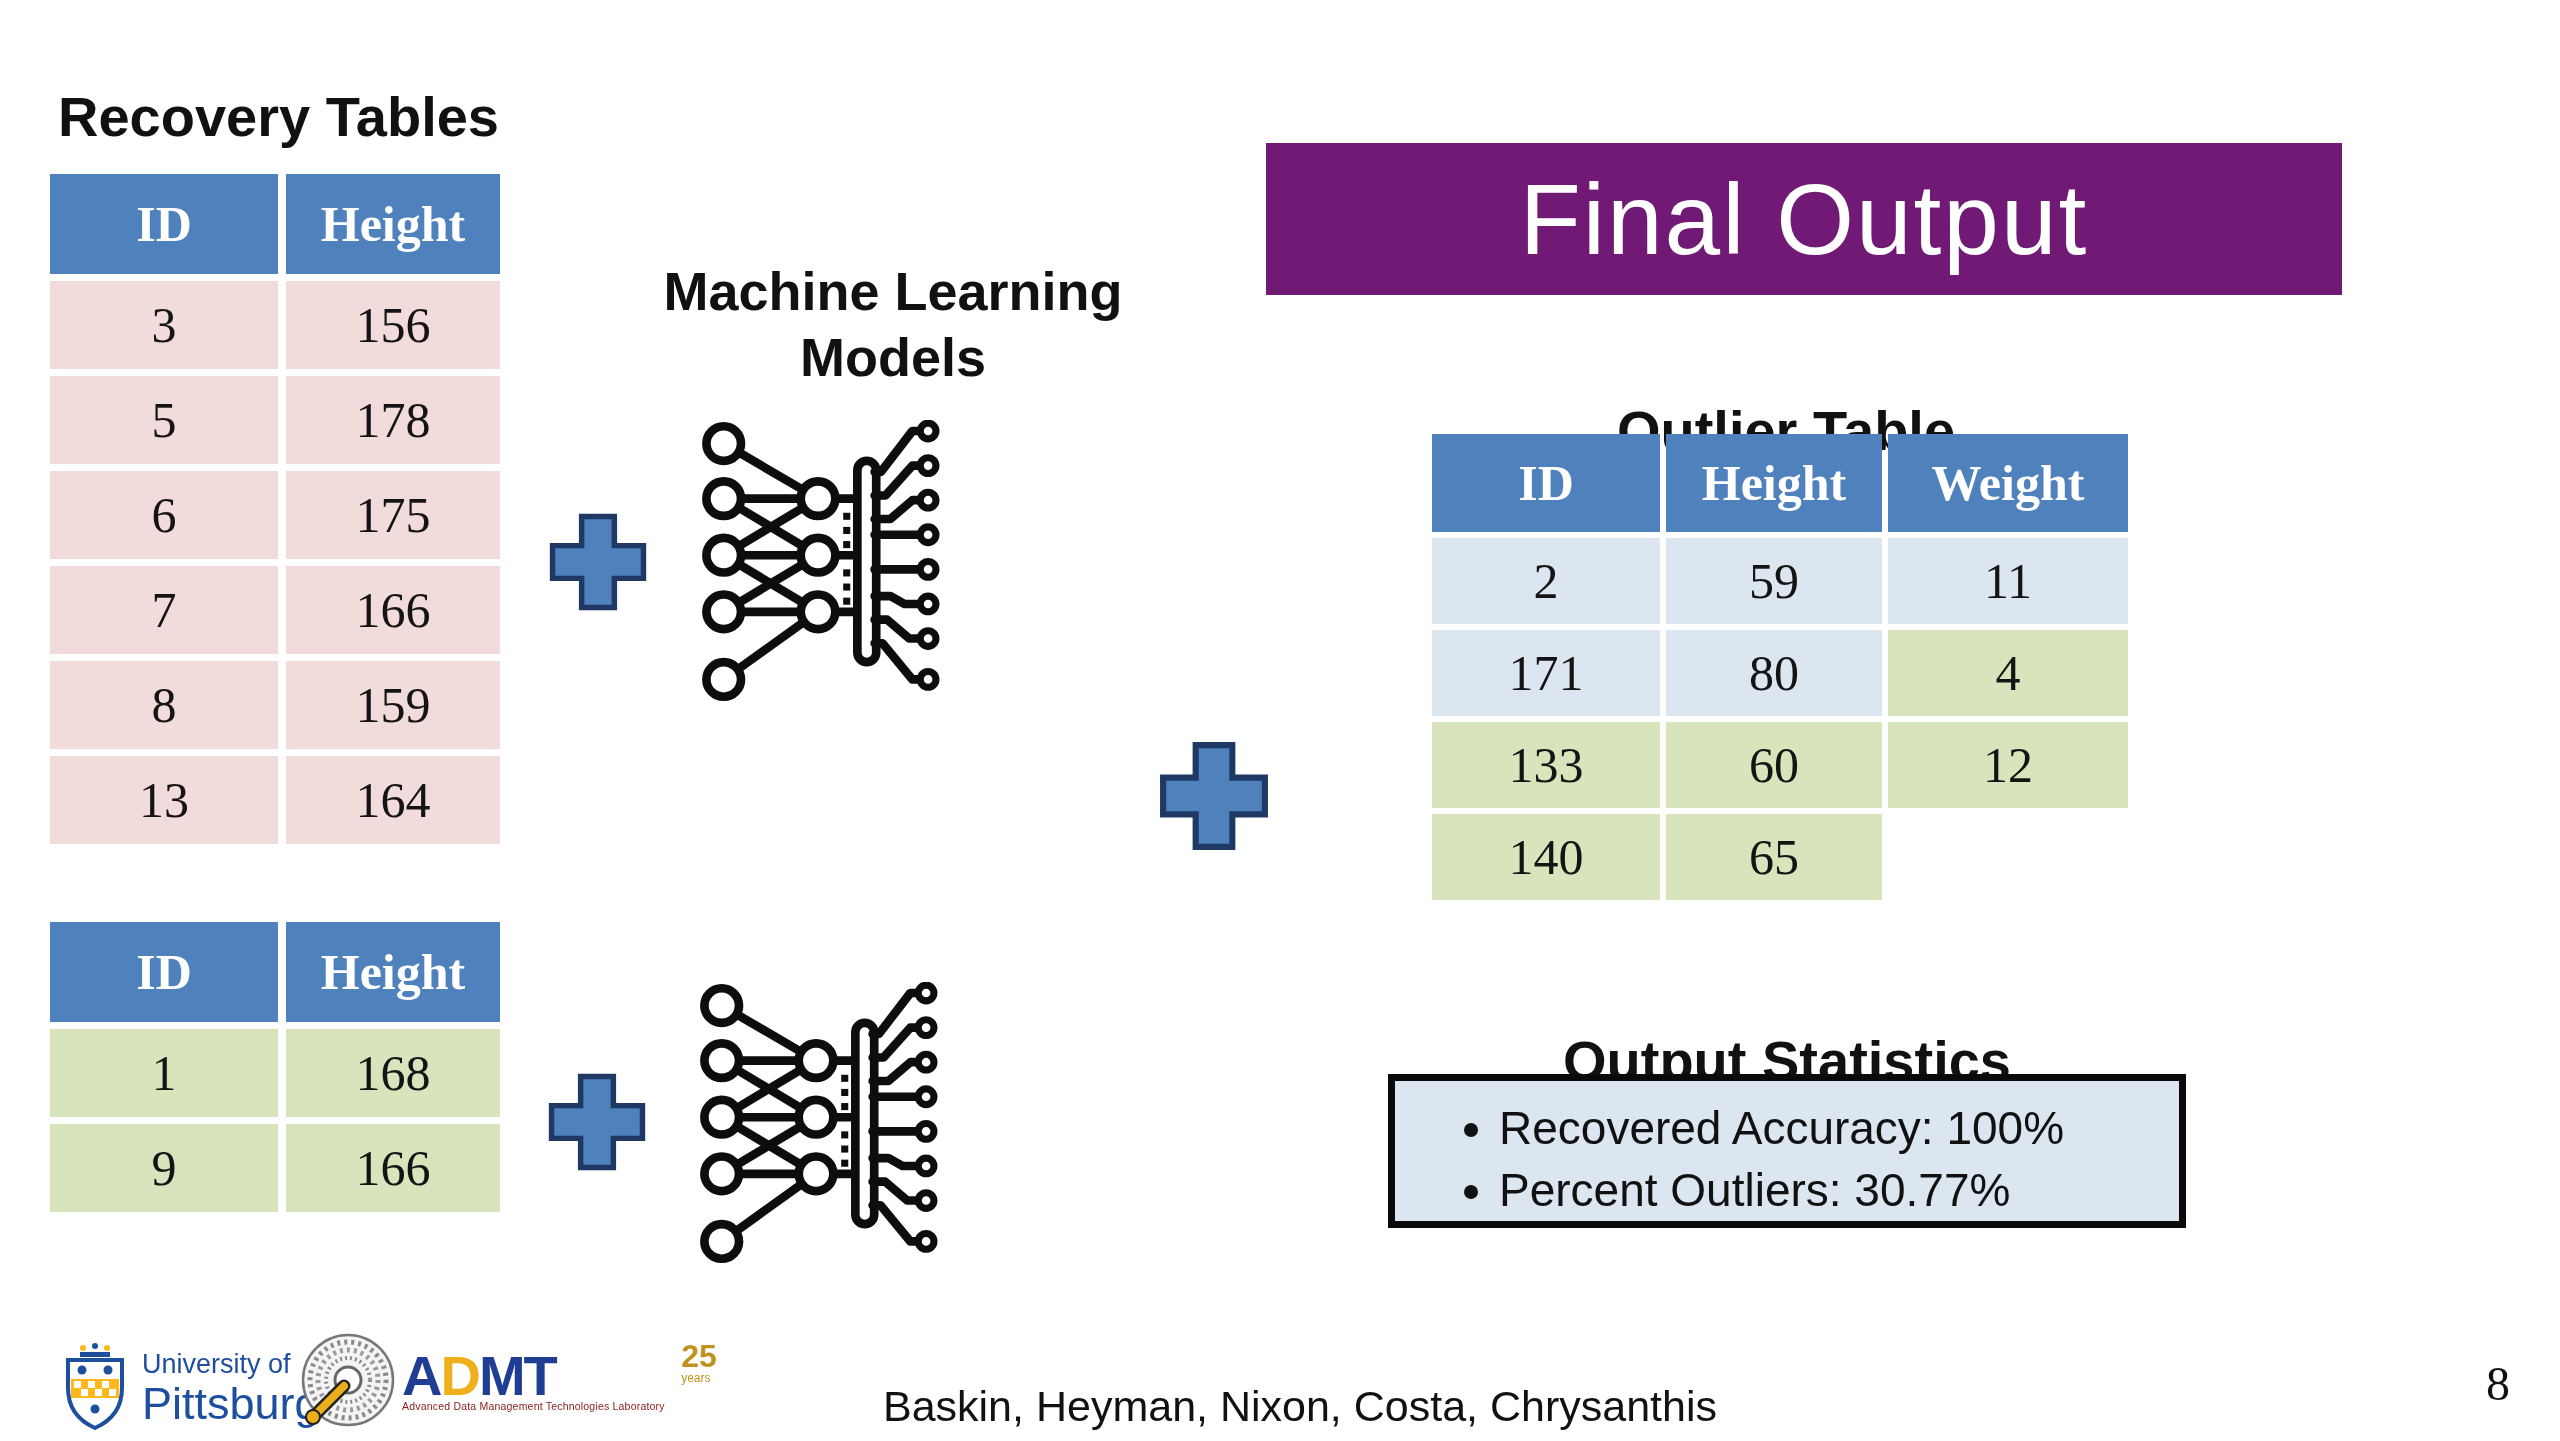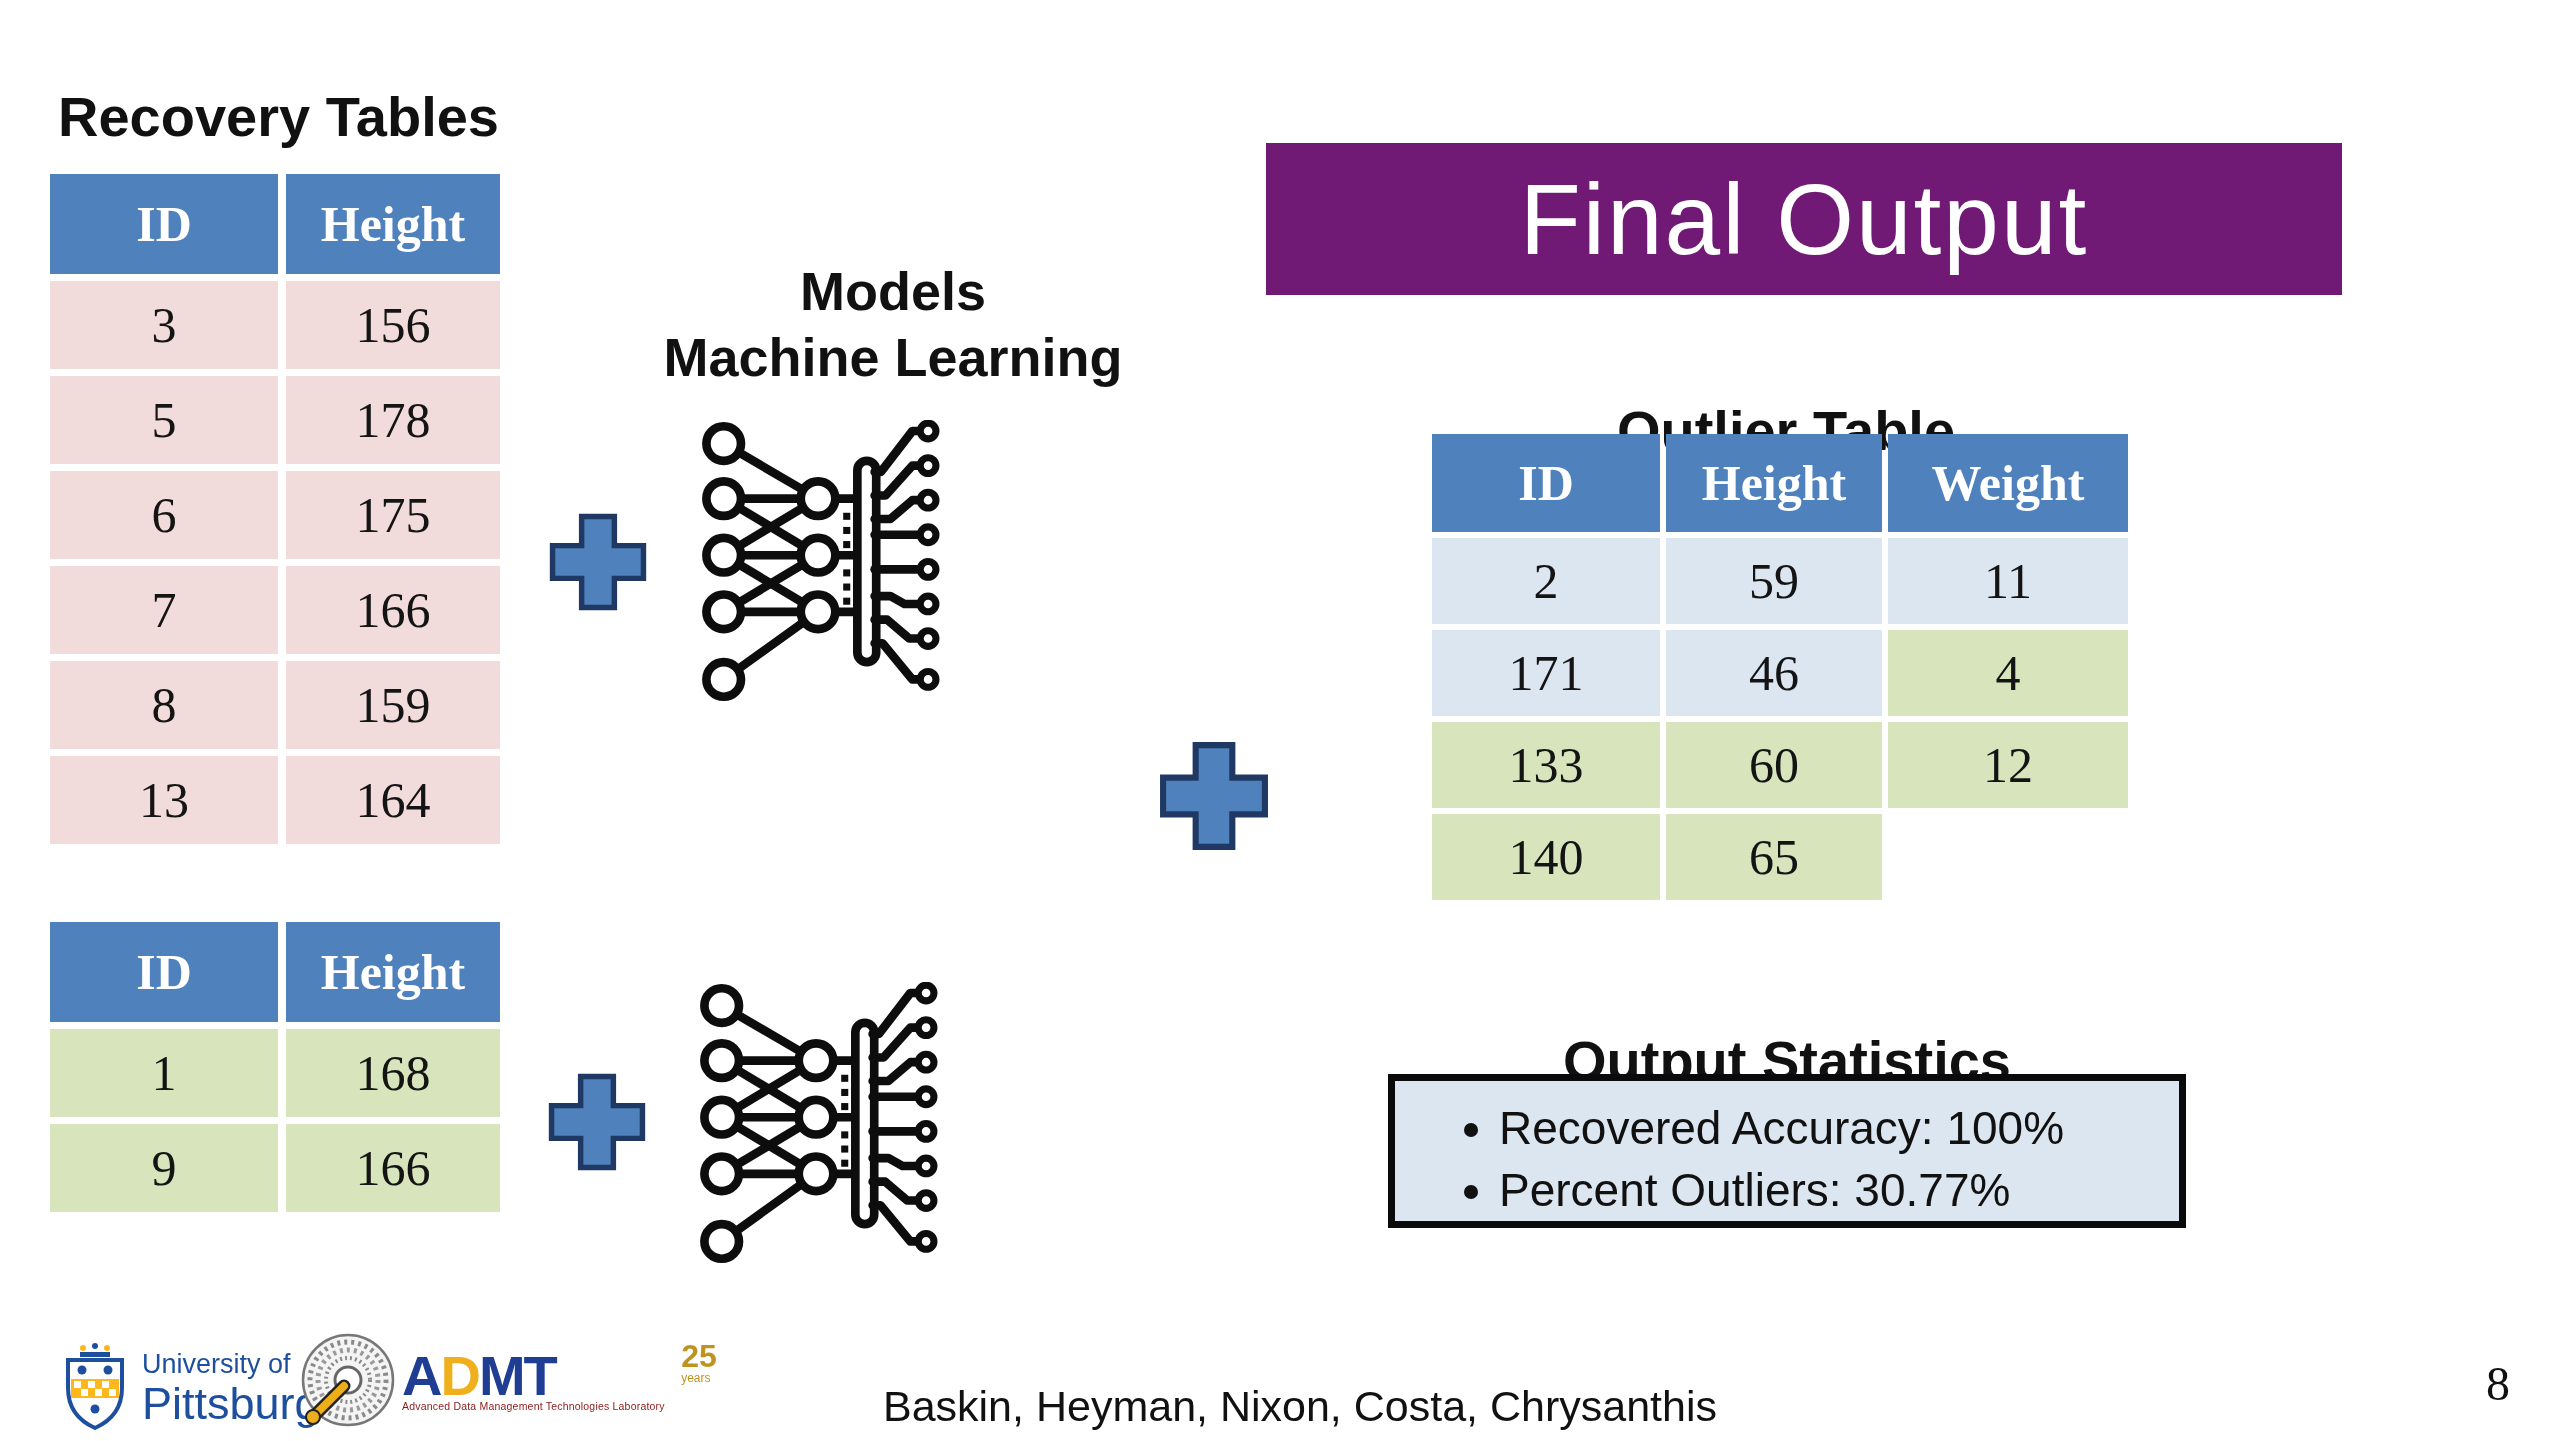--- a/index.html
+++ b/index.html
@@ -138,22 +138,22 @@
   <div id="table2" class="dtable">
     <div class="cell th">ID</div>
     <div class="cell th">Height</div>
     <div class="cell rowgreen">1</div>
     <div class="cell rowgreen">168</div>
     <div class="cell rowgreen">9</div>
     <div class="cell rowgreen">166</div>
   </div>
 
   <div class="ml-title">
+    <div>Machine Learning</div>
     <div>Models</div>
-    <div>Machine Learning</div>
   </div>
 
   <svg class="icon-abs" style="left:548px;top:512px;" width="100" height="100" viewBox="0 0 110 110">
       <use href="#plus-shape"></use>
     </svg>
   <svg class="icon-abs" style="left:700px;top:420px;" width="240" height="283" viewBox="0 0 305 360">
       <use href="#nn-graph"></use>
     </svg>
 
   <svg class="icon-abs" style="left:547px;top:1072px;" width="100" height="100" viewBox="0 0 110 110">
@@ -174,21 +174,21 @@
   <div class="heading centered" style="left:1432px;top:366px;width:708px;">Outlier Table</div>
 
   <div id="outlier-table" class="dtable">
     <div class="cell th">ID</div>
     <div class="cell th">Height</div>
     <div class="cell th">Weight</div>
     <div class="cell rowblue">2</div>
     <div class="cell rowblue">59</div>
     <div class="cell rowblue">11</div>
     <div class="cell rowblue">171</div>
-    <div class="cell rowblue">46</div>
+    <div class="cell rowblue">80</div>
     <div class="cell rowgreen">4</div>
     <div class="cell rowgreen">133</div>
     <div class="cell rowgreen">60</div>
     <div class="cell rowgreen">12</div>
     <div class="cell rowgreen">140</div>
     <div class="cell rowgreen">65</div>
   </div>
 
   <div class="heading centered" style="left:1388px;top:996px;width:798px;">Output Statistics</div>
 

